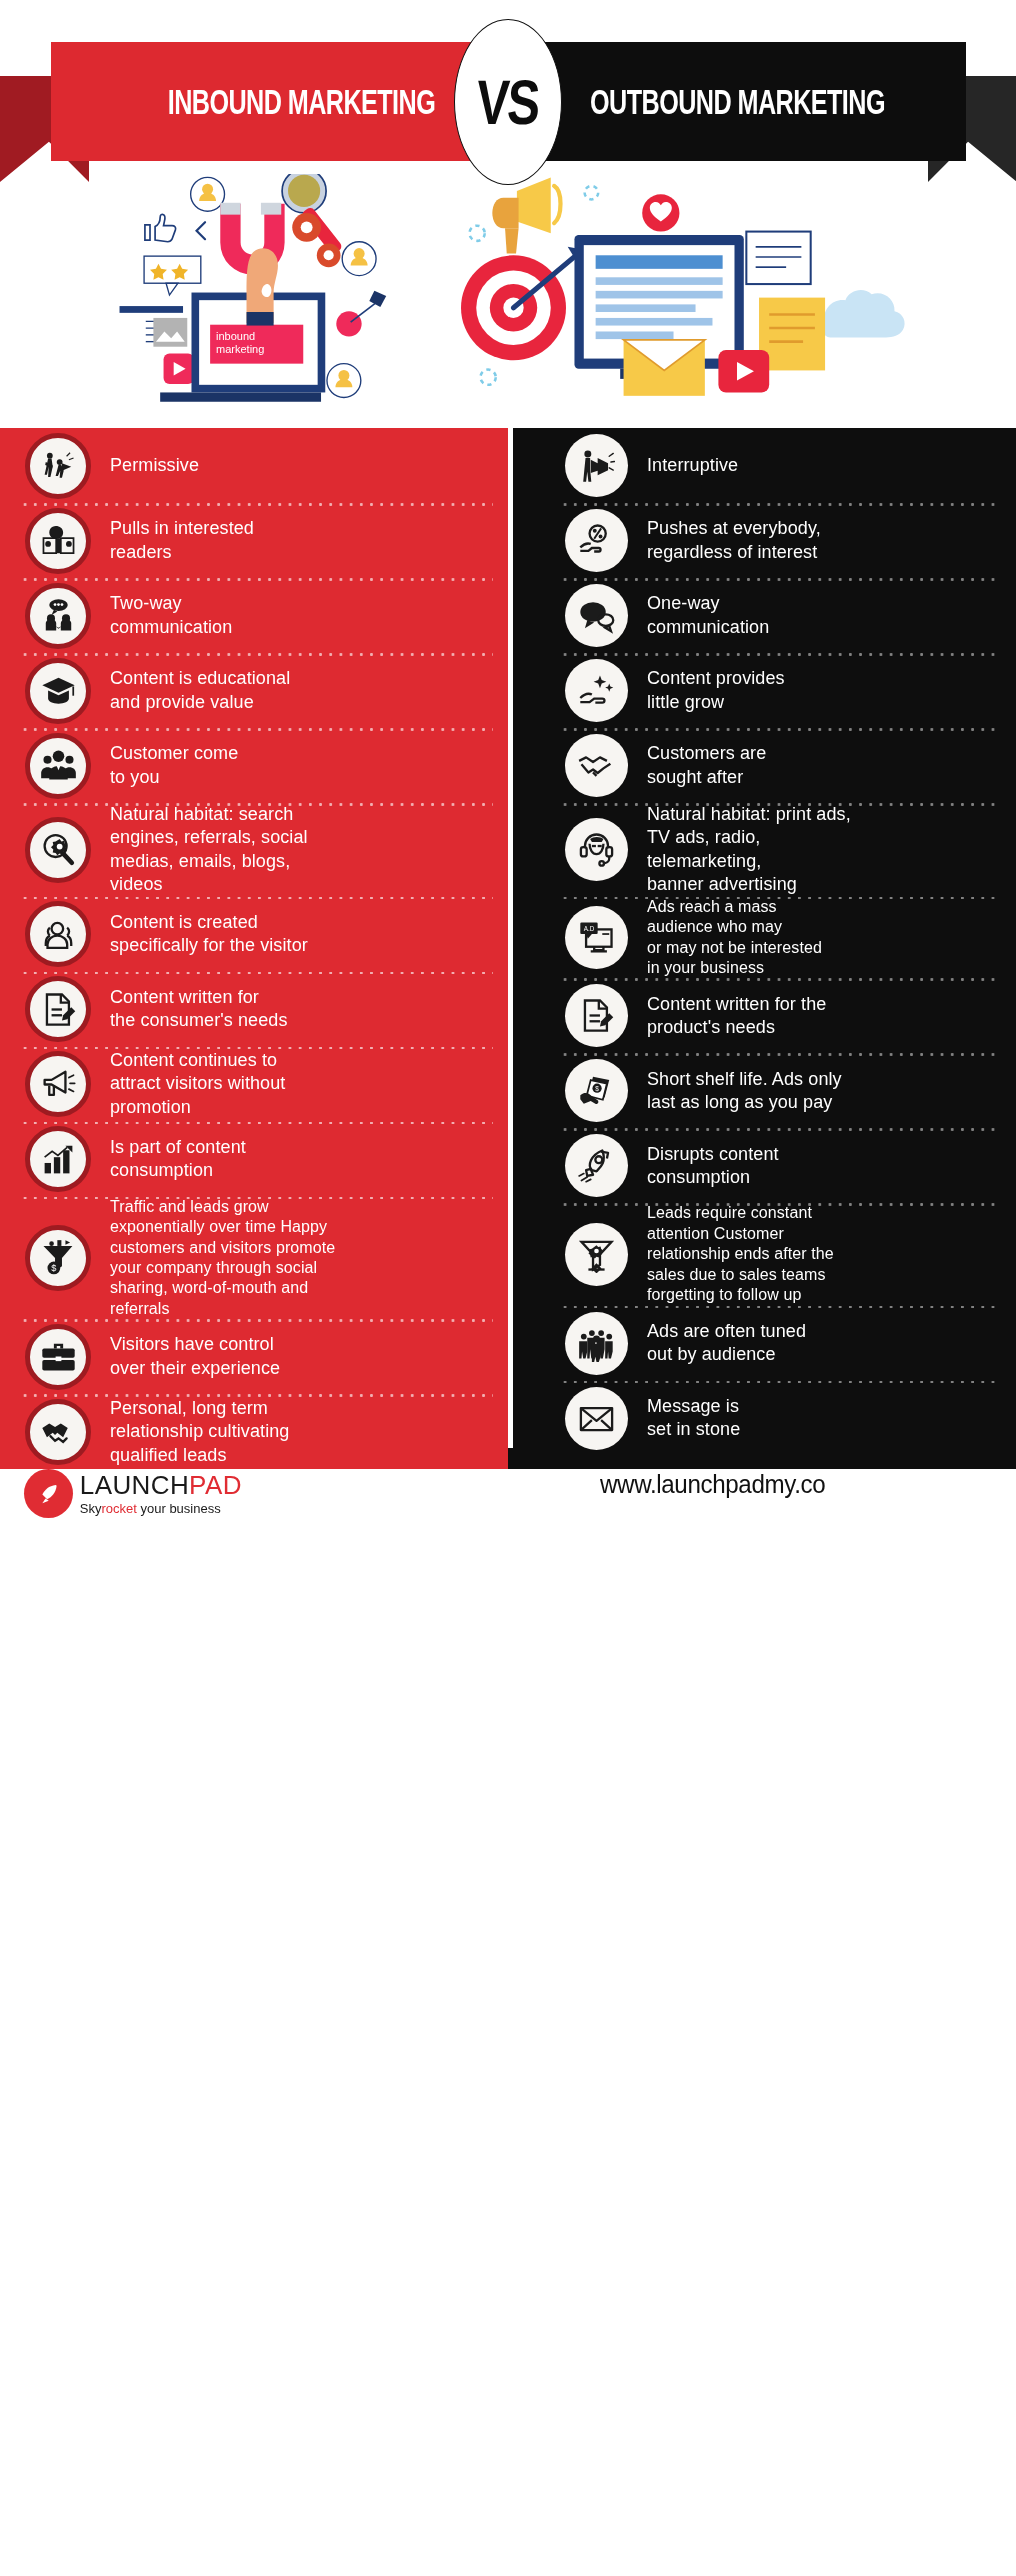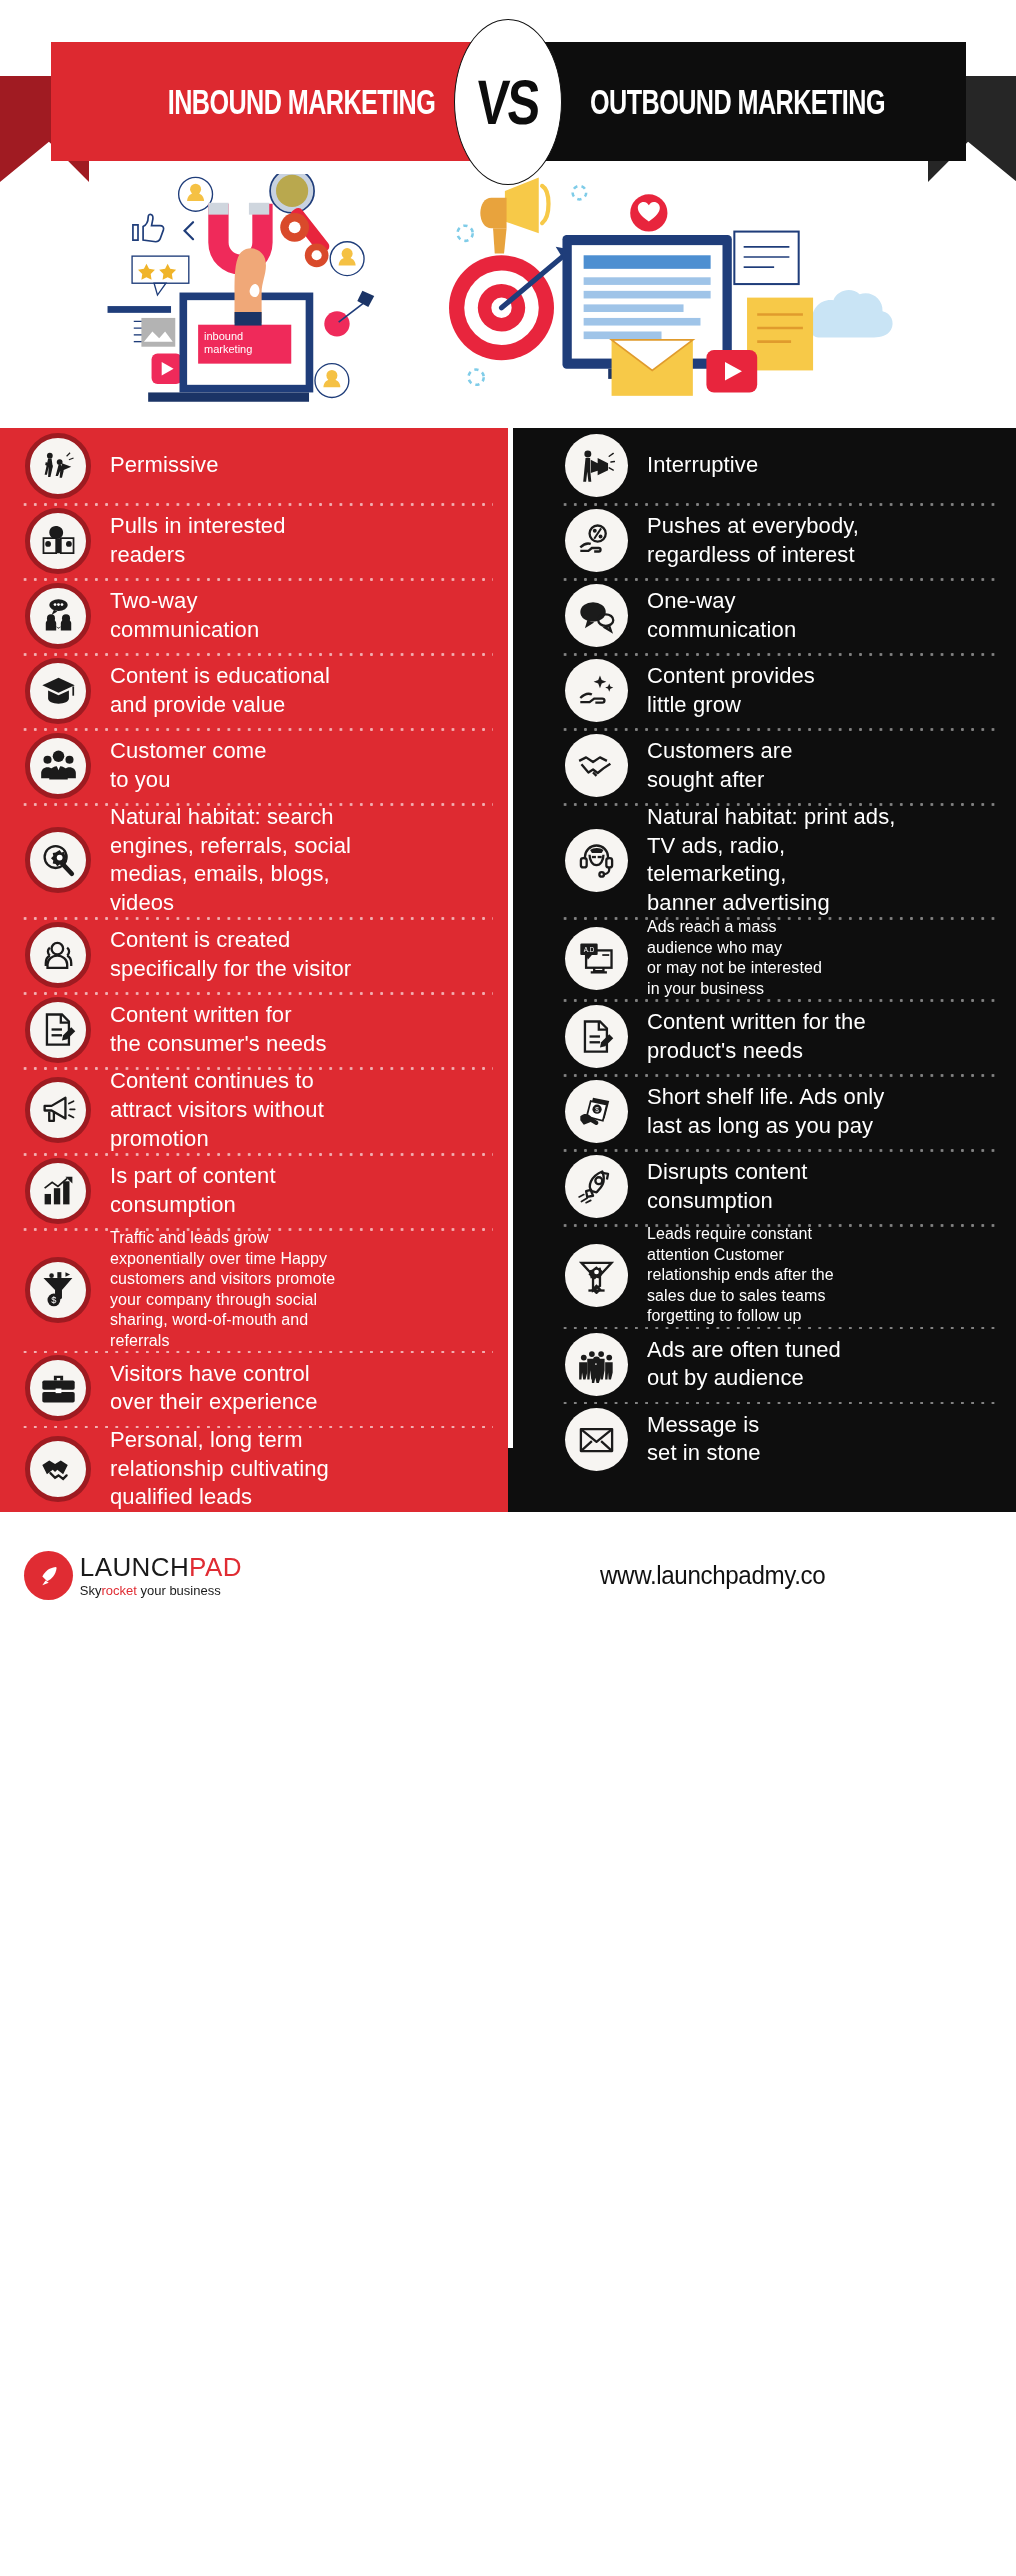--- a/index.html
+++ b/index.html
@@ -81,20 +81,21 @@
     transform: scaleX(0.78) skewX(-4deg);
     letter-spacing: -2.5px;
   }
 
   
   .hero {
     position: relative;
     width: 854px; height: 246px;
     background: #ffffff;
     display: flex;
+    margin-left: 12px;
   }
   .hero-half { position: relative; width: 508px; height: 246px; }
   .hero-svg { position: absolute; left: 0; top: -8.5px; width: 508px; height: 254px; }
 
   
   .columns { display: flex; width: 1017px; }
   .col { width: 508px; }
   .col.inbound  { background: #de2a31; }
   .col.outbound { background: #0e0e0e; padding-left: 32px; }
 
@@ -140,34 +141,34 @@
   }
   .col.outbound .badge {
     width: 63px; height: 63px;
     border: none;
   }
   .badge svg { width: 37px; height: 37px; display: block; }
 
   .row-text {
     color: #ffffff;
     font-family: "Liberation Sans", sans-serif;
-    font-size: 22px;
+    font-size: 18px;
     line-height: 1.30;
     font-weight: 400;
     letter-spacing: 0.1px;
     white-space: pre-line;
   }
   .row-text.small { font-size: 16px; line-height: 1.28; }
 
   
   .footer {
     position: relative;
     width: 851px; height: 127px;
     background: #ffffff;
-    display: flex; align-items: center;
+    display: flex; align-items: flex-start;
   }
   .logo-block { display: flex; align-items: center; margin-left: 24px; }
   .logo-mark {
     width: 49px; height: 49px; border-radius: 50%;
     background: #e02c33;
     display: flex; align-items: center; justify-content: center;
     margin-right: 6.8px;
   }
   .logo-mark svg { width: 25.4px; height: 25.4px; }
   .logo-text { display: flex; flex-direction: column; line-height: 1; }

